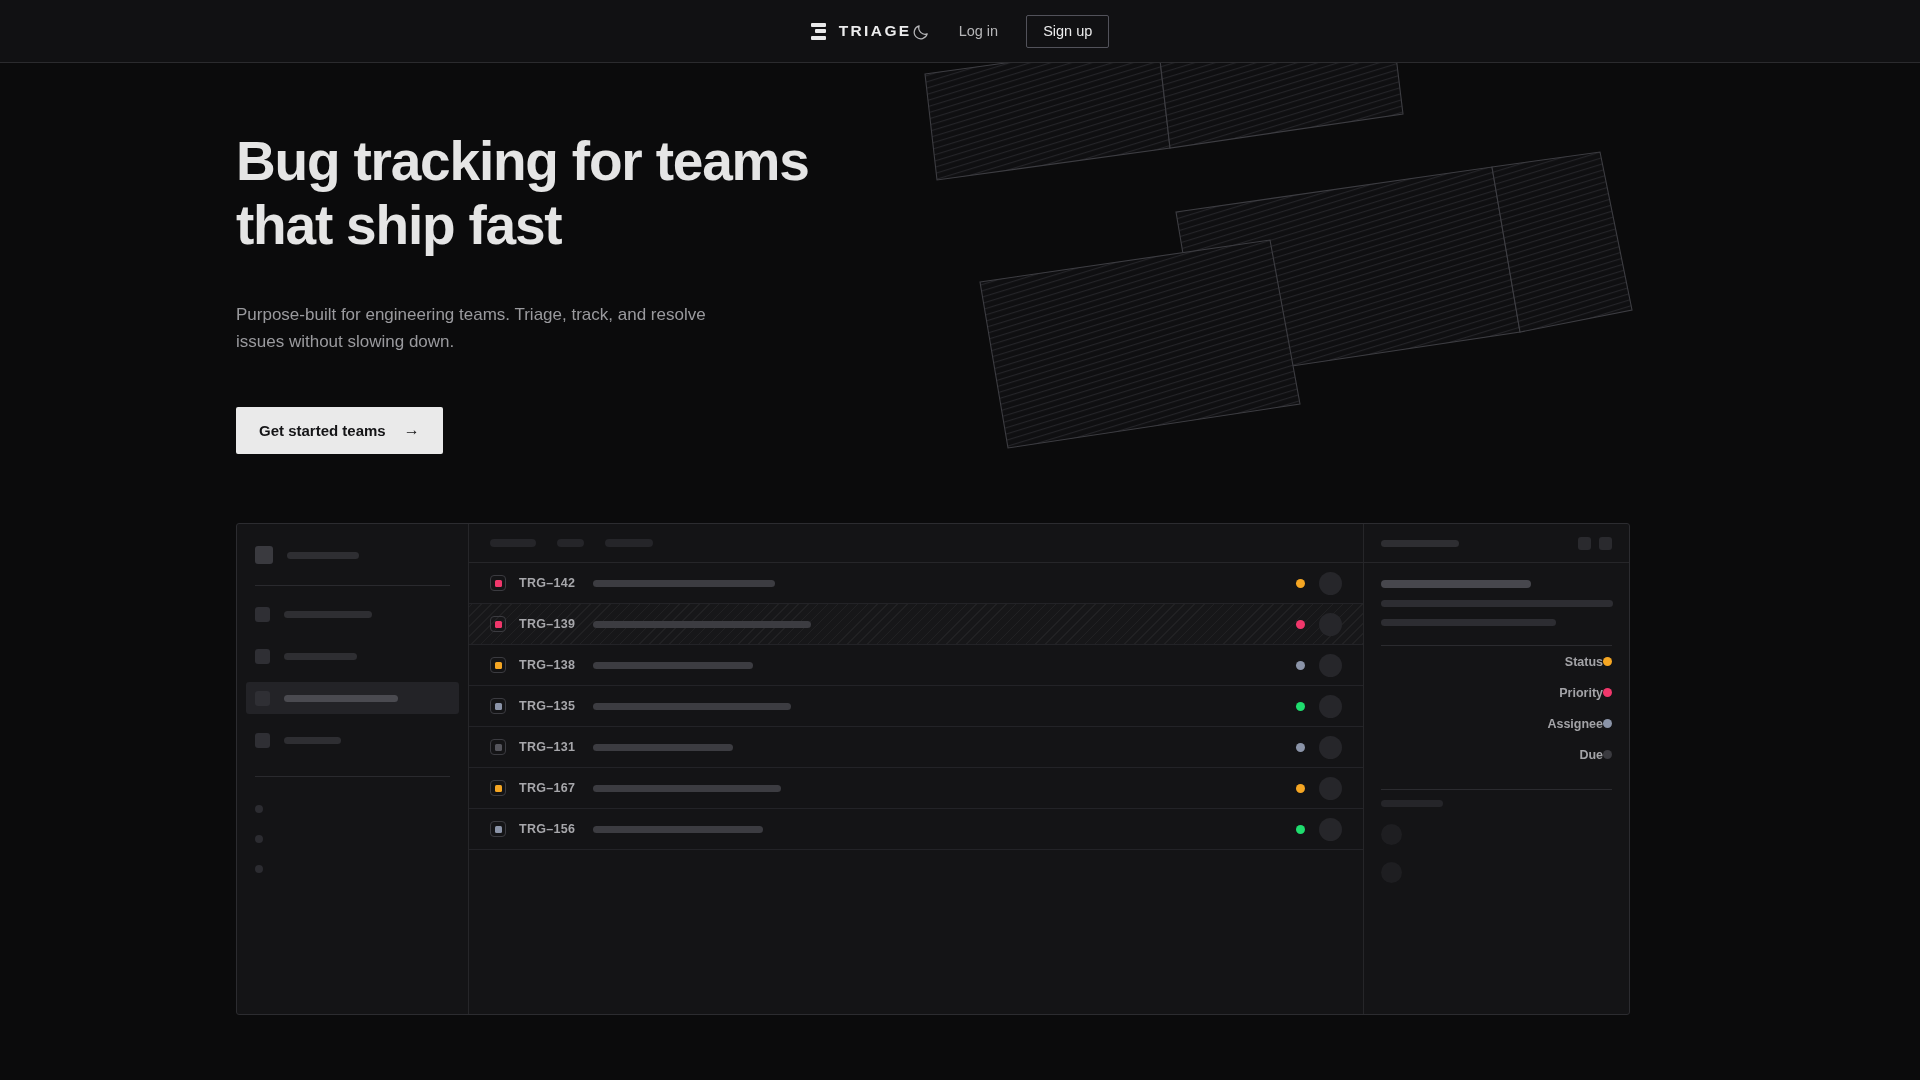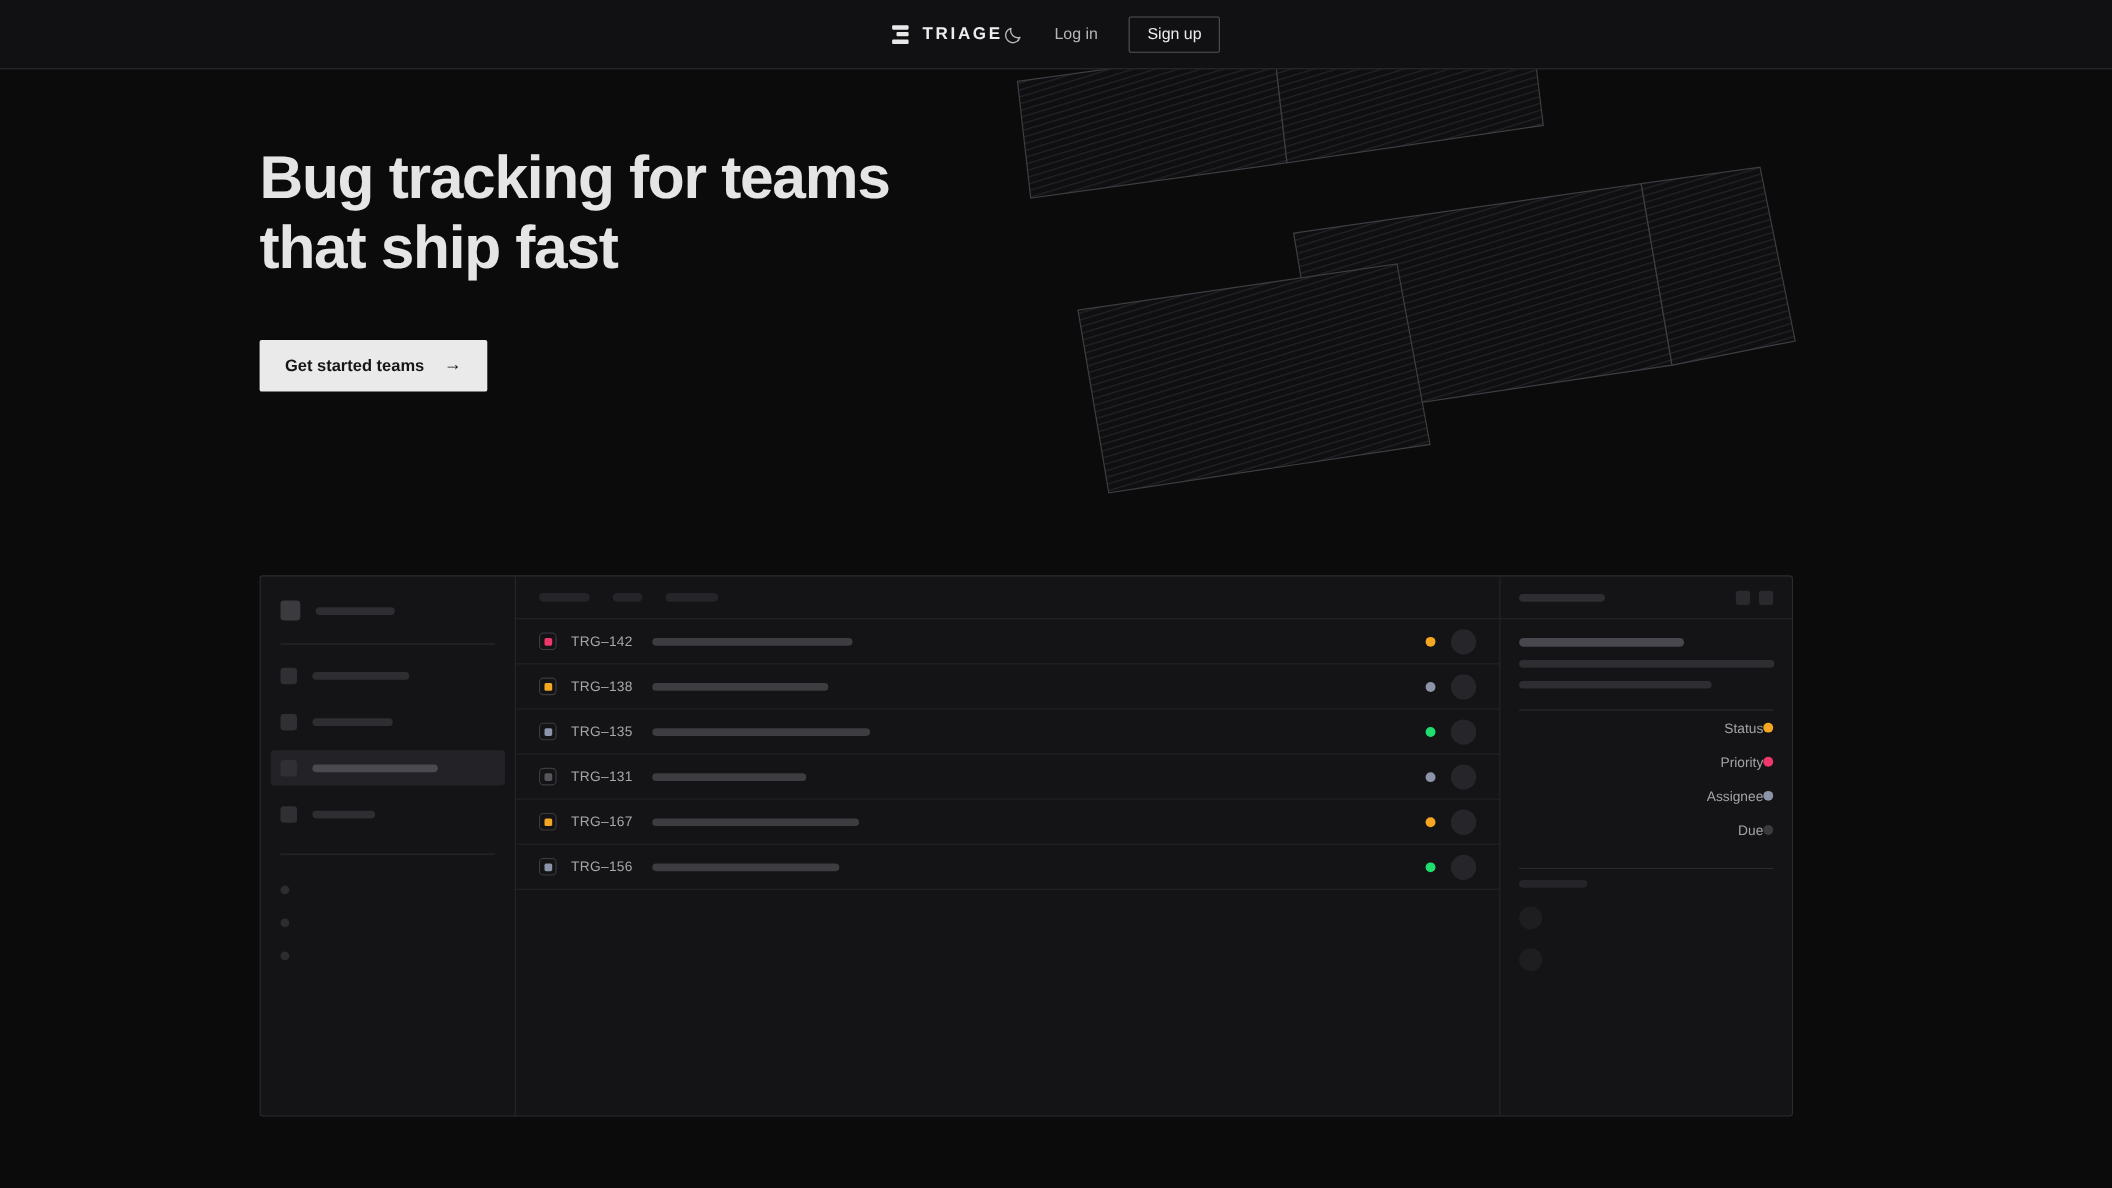--- a/index.html
+++ b/index.html
@@ -159,20 +159,21 @@
     left: 236px;
     top: 523px;
     width: 1394px;
     height: 492px;
     background: #141416;
     border: 1px solid #2c2c30;
     border-radius: 3px;
     display: flex;
     overflow: hidden;
     z-index: 2;
+    font-weight: bold;
   }
 
   
   .mock-sidebar {
     width: 232px;
     border-right: 1px solid #262629;
     padding: 22px 18px 0 18px;
     flex-shrink: 0;
   }
 
@@ -393,20 +394,24 @@
       <a class="nav-login" href="#">Log in</a>
       <button class="nav-signup">Sign up</button>
     </div>
   </div>
 
   <div class="hero">
     <h1 class="hero-title">
       <span>Bug tracking for teams</span><br>
       <span>that ship fast</span>
     </h1>
+    <p class="hero-sub">
+      <span>Purpose-built for engineering teams. Triage, track, and</span>
+      <span>resolve issues without slowing down.</span>
+    </p>
     <button class="hero-cta">
       <span>Get started teams</span>
       <span class="arrow">→</span>
     </button>
   </div>
 
   <div class="app-mock">
 
     <div class="mock-sidebar">
       <div class="sb-head">
@@ -451,20 +456,31 @@
         </div>
       <div class="rows" id="issue-rows">
           <div class="row">
             <span class="row-badge">
               <i style="background:#f0376b"></i>
             </span>
             <span class="row-id">TRG–142</span>
             <span class="row-title-bar" style="width:182px"></span>
             <span class="row-right">
               <span class="row-status" style="background:#f5a623"></span>
+              <span class="row-avatar"></span>
+            </span>
+          </div>
+          <div class="row hatched">
+            <span class="row-badge">
+              <i style="background:#f0376b"></i>
+            </span>
+            <span class="row-id">TRG–139</span>
+            <span class="row-title-bar" style="width:218px"></span>
+            <span class="row-right">
+              <span class="row-status" style="background:#f0376b"></span>
               <span class="row-avatar"></span>
             </span>
           </div>
           <div class="row">
             <span class="row-badge">
               <i style="background:#f5a623"></i>
             </span>
             <span class="row-id">TRG–138</span>
             <span class="row-title-bar" style="width:160px"></span>
             <span class="row-right">

